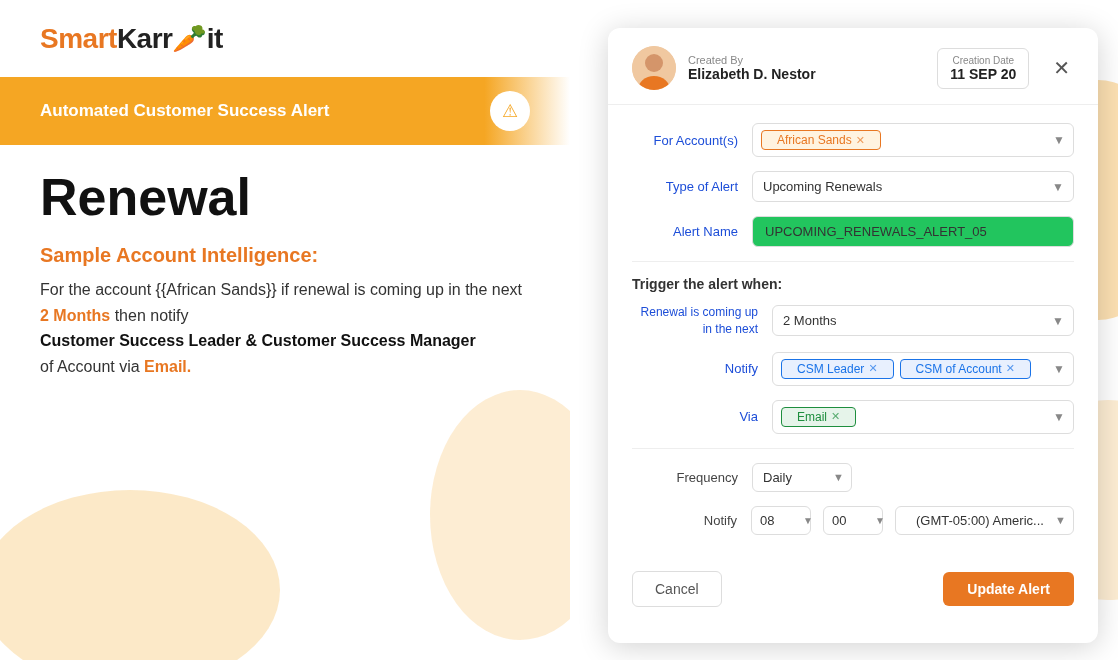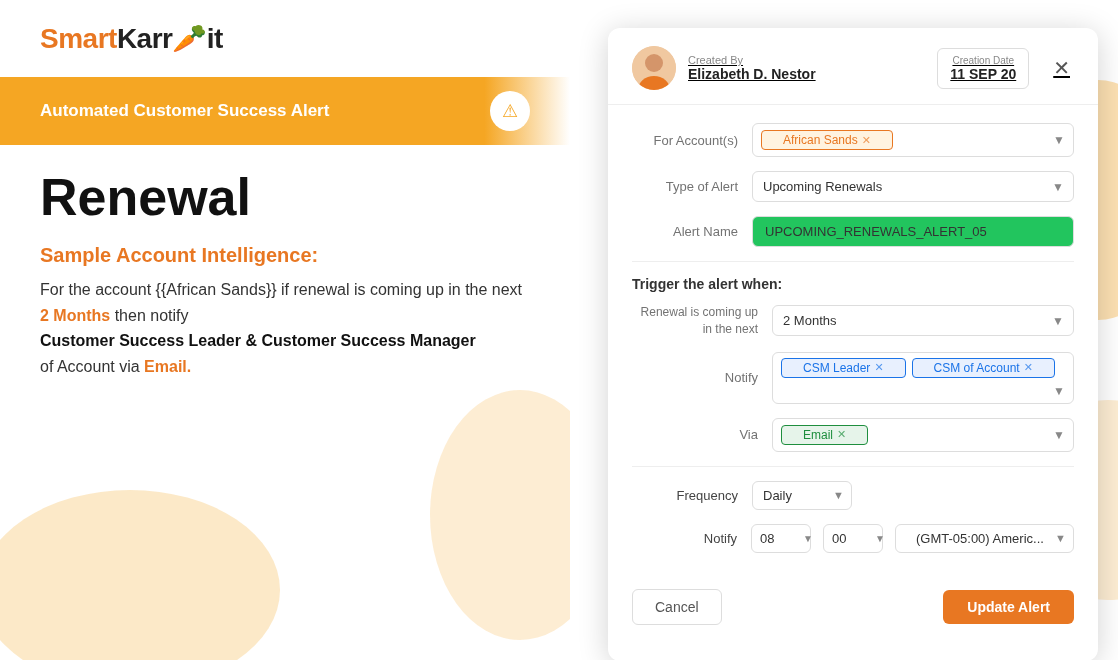--- a/index.html
+++ b/index.html
@@ -142,21 +142,20 @@
       padding: 0;
       z-index: 10;
     }
 
     .modal-header {
       display: flex;
       align-items: center;
       justify-content: space-between;
       padding: 18px 24px 14px 24px;
       border-bottom: 1px solid #eee;
-      text-decoration: underline;
     }
     .modal-user {
       display: flex;
       align-items: center;
       gap: 12px;
     }
     .avatar {
       width: 44px;
       height: 44px;
       border-radius: 50%;
@@ -205,21 +204,21 @@
     }
 
     .form-row {
       display: flex;
       align-items: center;
       margin-bottom: 14px;
     }
     .form-label {
       width: 120px;
       font-size: 13px;
-      color: #737373;
+      color: #1d4ed8;
       flex-shrink: 0;
       text-align: right;
       padding-right: 14px;
     }
     .form-control {
       flex: 1;
       border: 1px solid #ddd;
       border-radius: 6px;
       padding: 7px 12px;
       font-size: 13px;
@@ -263,21 +262,21 @@
       gap: 6px;
       flex-wrap: wrap;
       cursor: pointer;
       position: relative;
       min-height: 34px;
     }
     .tag {
       display: flex;
       align-items: center;
       border-radius: 4px;
-      padding: 2px 21px;
+      padding: 2px 15px;
       font-size: 12px;
       font-weight: 500;
       gap: 4px;
     }
     .tag-orange {
       background: #fff3e0;
       color: #e87722;
       border: 1px solid #e87722;
     }
     .tag-blue {

